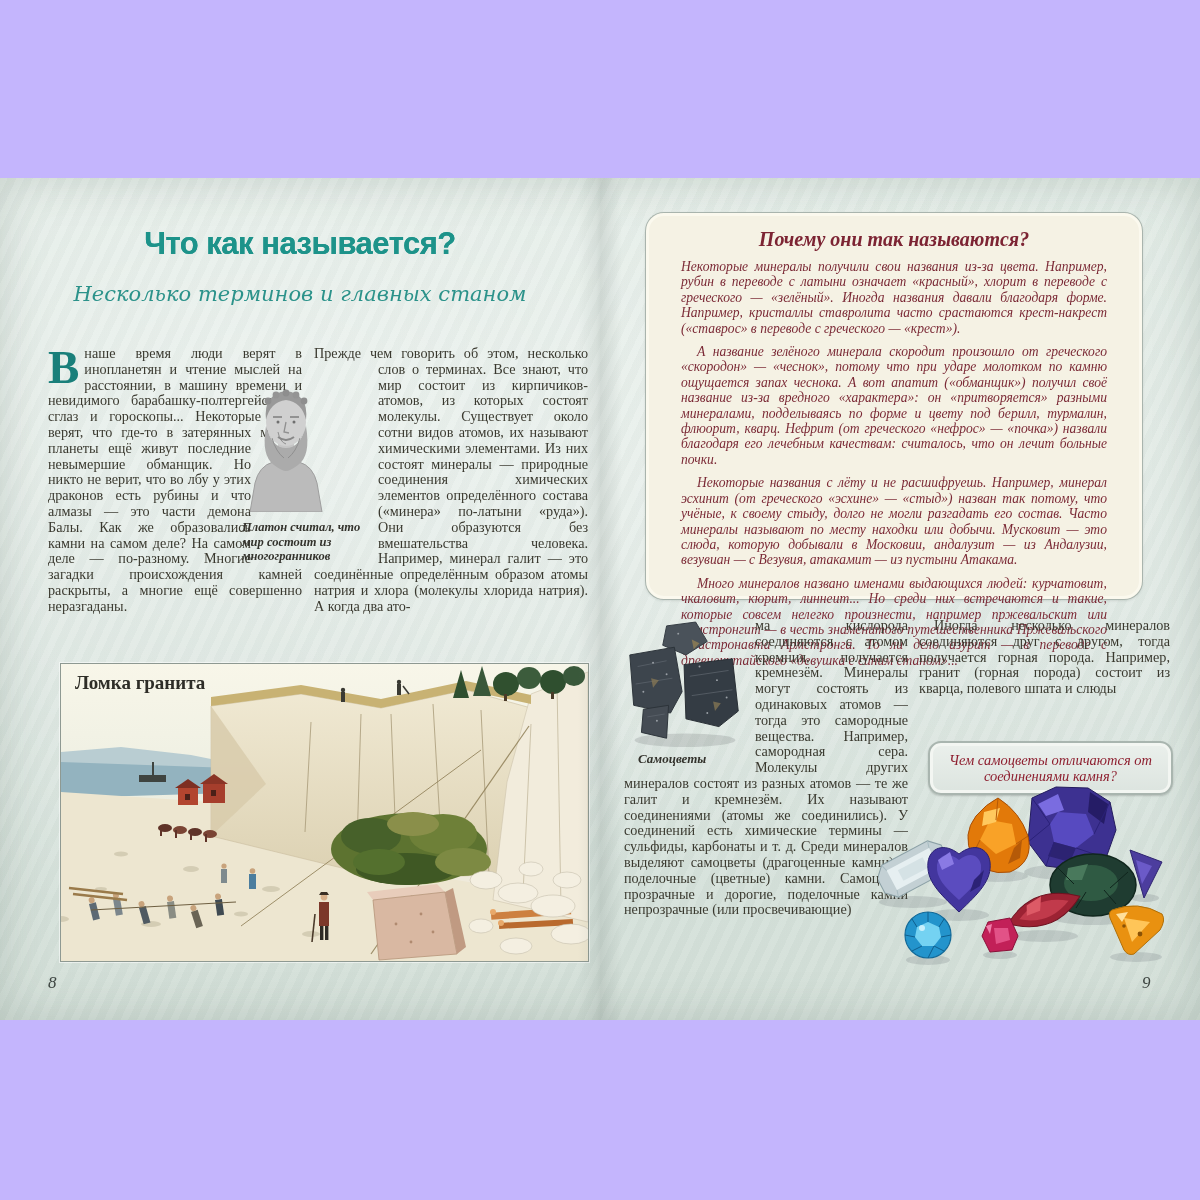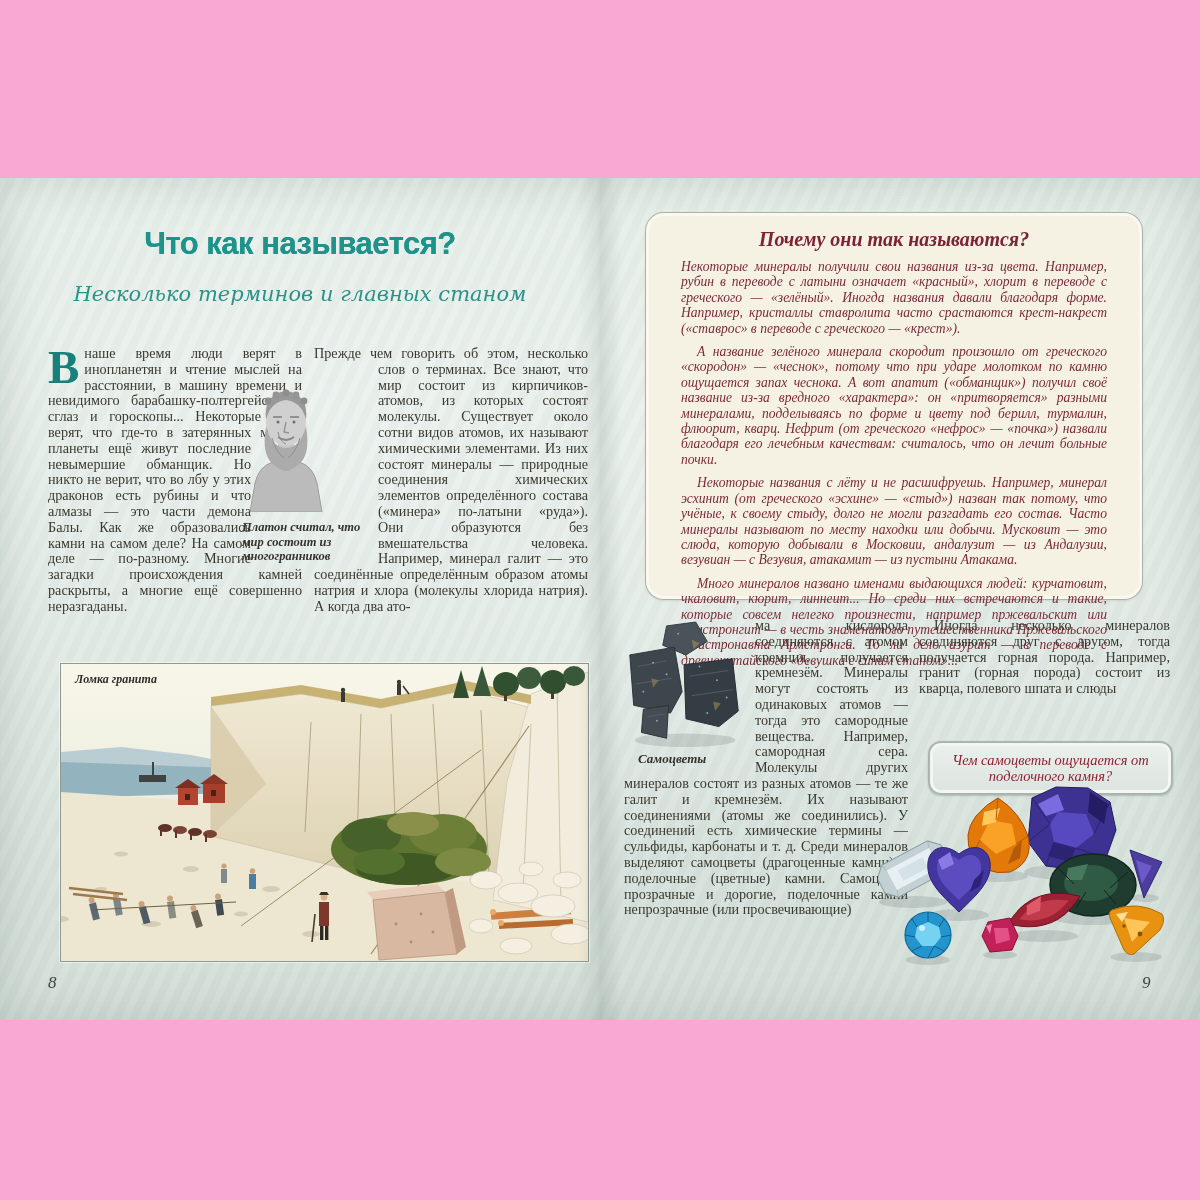--- a/index.html
+++ b/index.html
@@ -1,16 +1,16 @@
 <!DOCTYPE html>
 <html><head>
 <meta charset="utf-8">
 <style>
   html,body{margin:0;padding:0;background:#ffffff;}
-  .canvas{position:relative;width:1200px;height:1200px;background:#f9a8d4;overflow:hidden;
+  .canvas{position:relative;width:1200px;height:1200px;background:#c4b5fd;overflow:hidden;
           font-family:"Liberation Serif", serif;}
   .spread{position:absolute;left:0;top:178px;width:1200px;height:842px;
     background:
       radial-gradient(ellipse at 22% 28%, rgba(255,255,255,.45), transparent 60%),
       radial-gradient(ellipse at 78% 38%, rgba(255,255,255,.30), transparent 55%),
       linear-gradient(180deg,#e0eae4 0%,#d9e4de 55%,#d3dfd8 100%);
     box-shadow: inset 0 0 46px rgba(110,128,120,.28);}
   .texture{position:absolute;inset:0;pointer-events:none;
     background:repeating-linear-gradient(115deg, rgba(255,255,255,.06) 0 7px, rgba(150,168,160,.05) 7px 15px);}
   .gutter{position:absolute;left:578px;top:0;width:44px;height:100%;
@@ -30,21 +30,21 @@
   .dropcap{float:left;font-size:47px;line-height:40px;font-weight:bold;color:#197f7a;
     margin:1px 5px 0 0;font-family:"Liberation Serif", serif;}
   .spacer-plato-right{float:right;width:46px;height:112px;margin-left:5px;}
   .spacer-plato-left{float:left;width:56px;height:198px;margin-right:8px;}
 
   .plato-fig{position:absolute;left:242px;top:204px;width:124px;}
   .plato-cap{margin-top:4px;font-size:12.5px;line-height:14.5px;font-weight:bold;font-style:italic;color:#33322c;}
 
   .painting{position:absolute;left:60px;top:485px;width:527px;height:297px;
     border:1px solid #8e9992;box-shadow:0 0 0 1px rgba(255,255,255,.55);background:#efeadb;}
-  .painting-label{position:absolute;left:14px;top:8px;font-size:12px;font-weight:bold;font-style:italic;color:#2e2d27;text-align:center;}
+  .painting-label{position:absolute;left:14px;top:8px;font-size:19px;font-weight:bold;color:#2e2d27;text-align:center;}
 
   .pagenum{position:absolute;font-style:italic;font-size:17px;color:#3d4440;}
   .pagenum-left{left:48px;top:795px;}
   .pagenum-right{left:1142px;top:795px;}
 
   
   .infobox{position:absolute;left:646px;top:35px;width:496px;height:386px;box-sizing:border-box;
     background:#f5f2e4;border:3px solid #fbf9ee;border-radius:18px;
     box-shadow:0 0 0 1px #a9b4ad, 0 1px 3px rgba(60,70,65,.25);
     padding:10px 24px 8px 24px;}
@@ -313,21 +313,21 @@
           <div class="staur-cap">Самоцветы</div>
         </div>
         <p>ма кислорода соединяются с атомом кремния, получается кремнезём. Минералы могут состоять из одинаковых атомов — тогда это самородные вещества. Например, самородная сера. Молекулы других минералов состоят из разных атомов — те же галит и кремнезём. Их называют соединениями (атомы же соединились). У соединений есть химические термины — сульфиды, карбонаты и т. д. Среди минералов выделяют самоцветы (драгоценные камни) и поделочные (цветные) камни. Самоцветы прозрачные и дорогие, поделочные камни непрозрачные (или просвечивающие)</p>
       </div>
       <div class="col rp-col-b">
         <p class="ind">Иногда несколько минералов соединяются друг с другом, тогда получается горная порода. Например, гранит (горная порода) состоит из кварца, полевого шпата и слюды</p>
       </div>
     </div>
 
     <div class="qbox">
-      <span>Чем самоцветы ощущается от поделочного камня?</span>
+      <span>Чем самоцветы отличаются от соединениями камня?</span>
     </div>
 
     <div class="gems">
       <svg width="302" height="192" viewBox="0 0 302 192">
         <g fill="rgba(70,75,90,.16)">
           <ellipse cx="192" cy="88" rx="46" ry="8"></ellipse>
             <ellipse cx="215" cy="134" rx="40" ry="7"></ellipse>
           <ellipse cx="120" cy="92" rx="30" ry="6"></ellipse>
             <ellipse cx="35" cy="118" rx="34" ry="6"></ellipse>
           <ellipse cx="81" cy="131" rx="30" ry="6"></ellipse>

